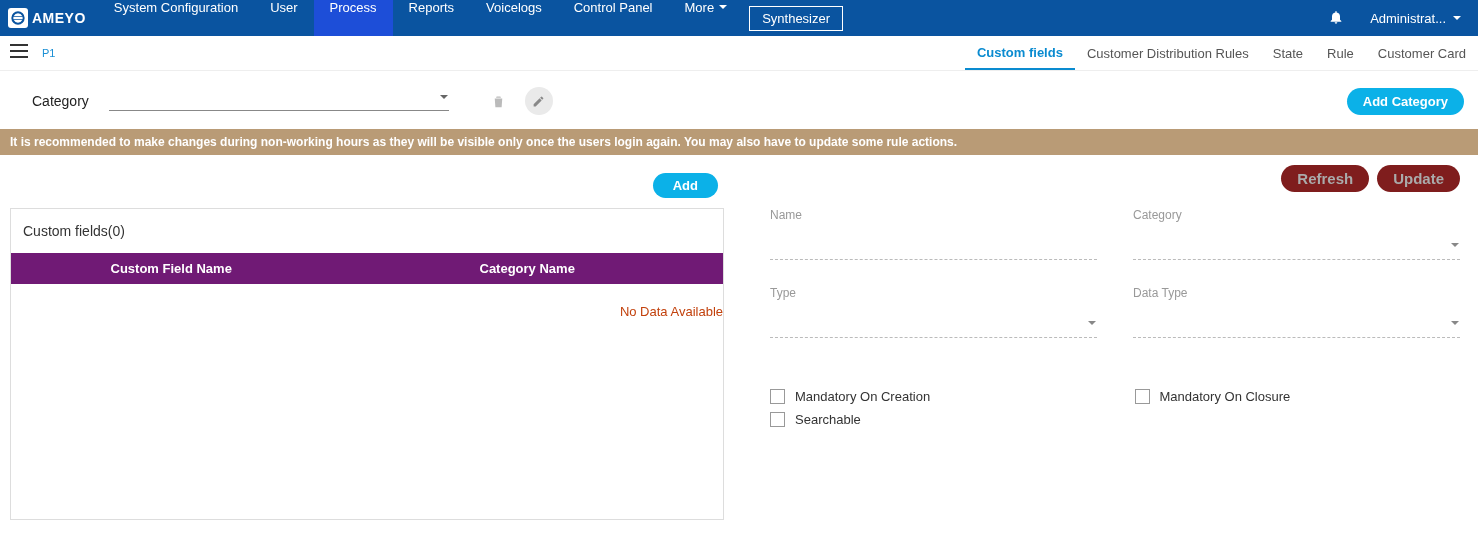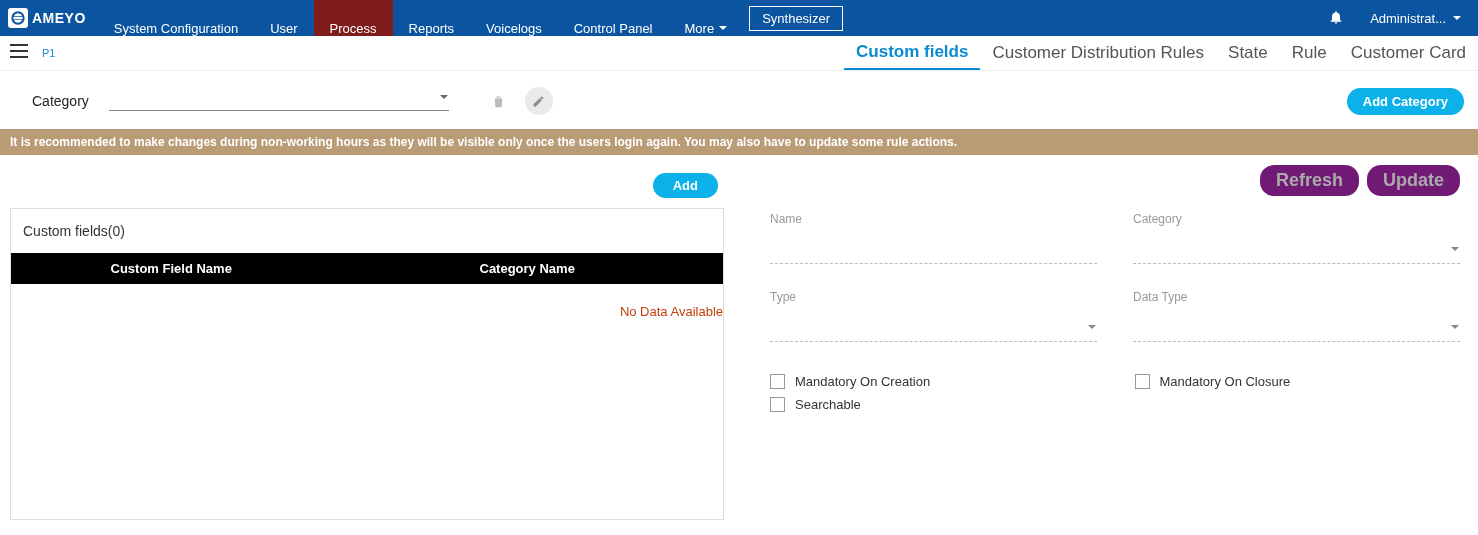--- a/index.html
+++ b/index.html
@@ -28,24 +28,24 @@
     align-items: center;
     justify-content: center;
     margin-right: 4px;
   }
   .logo-icon svg { width: 16px; height: 16px; }
   .logo-text { font-weight: 700; letter-spacing: 0.5px; font-size: 14px; }
   .nav-item {
     padding: 0 16px;
     height: 100%;
     display: flex;
-    align-items: flex-end;
-    cursor: pointer;
-  }
-  .nav-item.active { background: #7f1d1d; }
+    align-items: flex-start;
+    cursor: pointer;
+  }
+  .nav-item.active { background: #1d4ed8; }
   .nav-item .chev { margin-left: 4px; }
   .synth-btn {
     border: 1px solid #fff;
     padding: 4px 12px;
     margin-left: 5px;
     cursor: pointer;
     font-size: 13px;
   }
   .nav-spacer { flex: 1; }
   .bell { padding: 0 18px; cursor: pointer; }
@@ -64,21 +64,21 @@
     align-items: center;
     border-bottom: 1px solid #eee;
   }
   .menu-icon { padding: 0 10px; cursor: pointer; }
   .breadcrumb {
     color: #1a8fd4;
     font-size: 11px;
     padding-left: 4px;
   }
   .sub-spacer { flex: 1; }
-  .subtabs { display: flex; align-items: center; font-size: 17px; color: #555; height: 100%; }
+  .subtabs { display: flex; align-items: center; font-size: 13px; color: #555; height: 100%; }
   .subtab { padding: 0 12px; height: 100%; display: flex; align-items: center; cursor: pointer; }
   .subtab.active {
     color: #0a8bd0;
     border-bottom: 2px solid #0a8bd0;
     font-weight: 600;
   }
 
   
   .cat-row {
     display: flex;
@@ -149,21 +149,21 @@
   .table-box {
     border: 1px solid #ddd;
     margin-right: 6px;
   }
   .table-title {
     color: #333;
     font-size: 14px;
     padding: 14px 12px;
   }
   .table-head {
-    background: #000000;
+    background: #701a75;
     color: #fff;
     display: flex;
     font-size: 13px;
     font-weight: 600;
     padding: 8px 0;
   }
   .th1 { width: 45%; text-align: center; }
   .th2 { width: 55%; text-align: center; }
   .no-data {
     text-align: right;
@@ -173,25 +173,25 @@
   }
 
   
   .right-top {
     display: flex;
     justify-content: flex-end;
     padding-bottom: 10px;
     gap: 8px;
   }
   .ghost-btn {
-    background: #701a75;
+    background: #7f1d1d;
     color: #aaa;
     border-radius: 14px;
     padding: 5px 16px;
-    font-size: 18px;
+    font-size: 15px;
     border: none;
     cursor: pointer;
     font-weight: 600;
   }
   .form-grid {
     display: grid;
     grid-template-columns: 1fr 1fr;
     gap: 26px 36px;
     margin-top: 6px;
   }
@@ -208,21 +208,21 @@
     position: relative;
   }
   .field-input .chev {
     position: absolute; right: 0; top: 0; color: #888;
     font-size: 13px;
   }
   .check-grid {
     display: grid;
     grid-template-columns: 1fr 1fr;
     gap: 8px 39px;
-    margin-top: 32px;
+    margin-top: 51px;
   }
   .check-row { display: flex; align-items: center; font-size: 13px; color: #333; }
   .check-box {
     width: 15px; height: 15px;
     border: 1.5px solid #999;
     margin-right: 10px;
     cursor: pointer;
   }
 
   .chev svg { width: 10px; height: 10px; }

